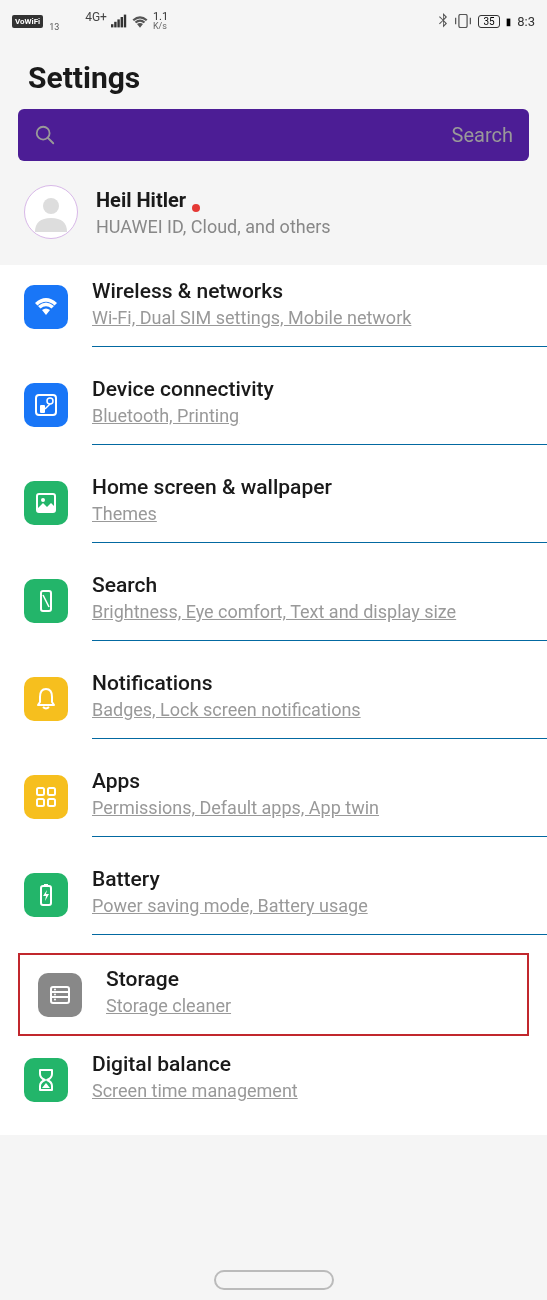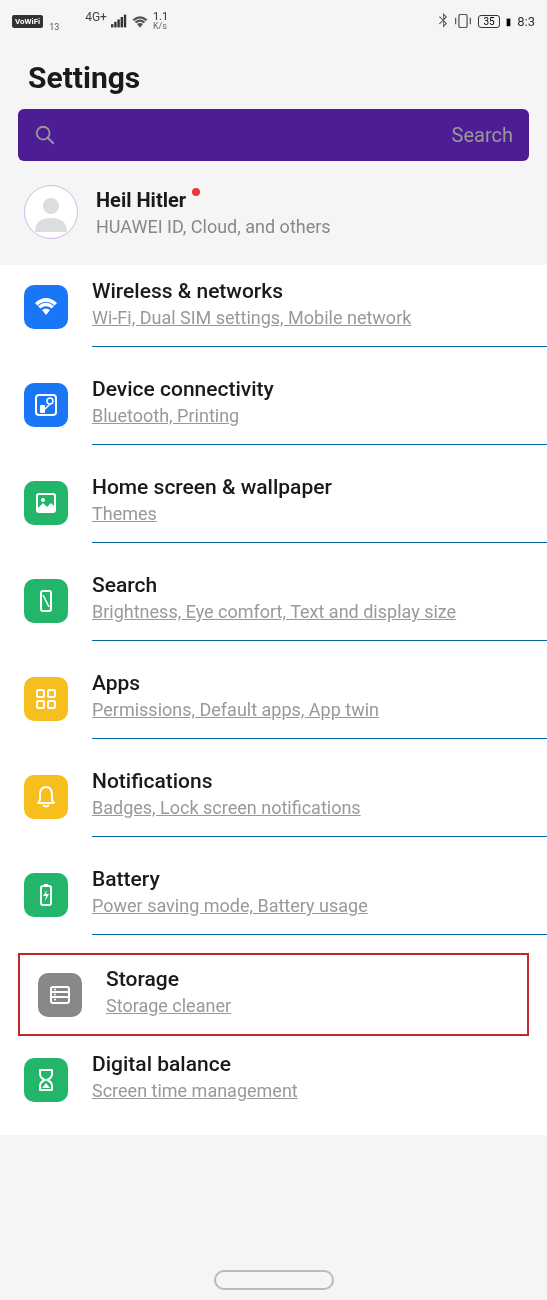--- a/index.html
+++ b/index.html
@@ -20,21 +20,21 @@
     .page-title { font-size: 30px; font-weight: 700; color: #1a1a1a; padding: 18px 28px 14px; }
     
     .search-bar { display: flex; align-items: center; background: #4c1d95; margin: 0 18px 10px; border-radius: 6px; padding: 14px 16px; justify-content: space-between; }
     .search-bar svg { flex: 0 0 auto; margin-right: 14px; }
     .search-placeholder { color: #999; font-size: 20px; }
     
     .account-row { display: flex; align-items: center; padding: 14px 24px 18px; background: #f5f5f5; }
     .avatar-circle { width: 54px; height: 54px; border-radius: 50%; border: 1px solid #d8b8e8; display: flex; align-items: center; justify-content: center; background: #fff; margin-right: 18px; flex-shrink: 0; }
     .avatar-inner { width: 40px; height: 40px; }
     .account-text { display: flex; flex-direction: column; }
-    .account-name { font-size: 20px; font-weight: 700; color: #1a1a1a; display: flex; align-items: flex-start; }
+    .account-name { font-size: 20px; font-weight: 700; color: #1a1a1a; display: flex; align-items: flex-end; }
     .red-dot { width: 8px; height: 8px; background: #e53935; border-radius: 50%; margin-left: 6px; }
     .account-sub { font-size: 18px; color: #888; margin-top: 4px; }
     
     .list-section { background: #fff; margin-top: 8px; }
     .list-item { display: flex; align-items: flex-start; padding: 16px 0 16px 24px; position: relative; }
     .list-item.highlighted { border: 2.5px solid #c1272d; margin: 2px 18px; padding: 14px 0 14px 18px; }
     .item-icon { width: 44px; height: 44px; border-radius: 10px; display: flex; align-items: center; justify-content: center; flex-shrink: 0; margin-right: 24px; margin-top: 4px; }
     .item-content { flex: 1; border-bottom: 1px solid #0369a1; padding-bottom: 18px; padding-right: 20px; margin-top: -2px; }
     .list-item:last-child .item-content { border-bottom: none; }
     .list-item.highlighted .item-content { border-bottom: none; padding-bottom: 4px; }
@@ -162,41 +162,41 @@
         </svg>
       </div>
       <div class="item-content">
         <div class="item-title">Search</div>
         <div class="item-sub">Brightness, Eye comfort, Text and display size</div>
       </div>
     </div>
     <div class="list-item">
       <div class="item-icon ic-amber">
         <svg width="28" height="28" viewBox="0 0 28 28">
+          <path d="M14 4 Q8 4 8 12 L8 17 L6 20 L22 20 L20 17 L20 12 Q20 4 14 4 Z" fill="none" stroke="#fff" stroke-width="2" stroke-linejoin="round"></path>
+          <path d="M11 22 Q14 25 17 22" fill="none" stroke="#fff" stroke-width="2"></path>
+        </svg>
+      </div>
+      <div class="item-content">
+        <div class="item-title">Notifications</div>
+        <div class="item-sub">Badges, Lock screen notifications</div>
+      </div>
+    </div>
+    <div class="list-item">
+      <div class="item-icon ic-amber">
+        <svg width="28" height="28" viewBox="0 0 28 28">
           <rect x="5" y="5" width="7" height="7" rx="1.5" fill="none" stroke="#fff" stroke-width="2"></rect>
           <rect x="16" y="5" width="7" height="7" rx="1.5" fill="none" stroke="#fff" stroke-width="2"></rect>
           <rect x="5" y="16" width="7" height="7" rx="1.5" fill="none" stroke="#fff" stroke-width="2"></rect>
           <rect x="16" y="16" width="7" height="7" rx="1.5" fill="none" stroke="#fff" stroke-width="2"></rect>
         </svg>
       </div>
       <div class="item-content">
         <div class="item-title">Apps</div>
         <div class="item-sub">Permissions, Default apps, App twin</div>
-      </div>
-    </div>
-    <div class="list-item">
-      <div class="item-icon ic-amber">
-        <svg width="28" height="28" viewBox="0 0 28 28">
-          <path d="M14 4 Q8 4 8 12 L8 17 L6 20 L22 20 L20 17 L20 12 Q20 4 14 4 Z" fill="none" stroke="#fff" stroke-width="2" stroke-linejoin="round"></path>
-          <path d="M11 22 Q14 25 17 22" fill="none" stroke="#fff" stroke-width="2"></path>
-        </svg>
-      </div>
-      <div class="item-content">
-        <div class="item-title">Notifications</div>
-        <div class="item-sub">Badges, Lock screen notifications</div>
       </div>
     </div>
     <div class="list-item">
       <div class="item-icon ic-green">
         <svg width="28" height="28" viewBox="0 0 28 28">
           <rect x="9" y="5" width="10" height="19" rx="2" fill="none" stroke="#fff" stroke-width="2"></rect>
           <rect x="12" y="3" width="4" height="2" fill="#fff"></rect>
           <path d="M15 9 L11 15 L14 15 L13 20 L17 13 L14 13 Z" fill="#fff"></path>
         </svg>
       </div>

